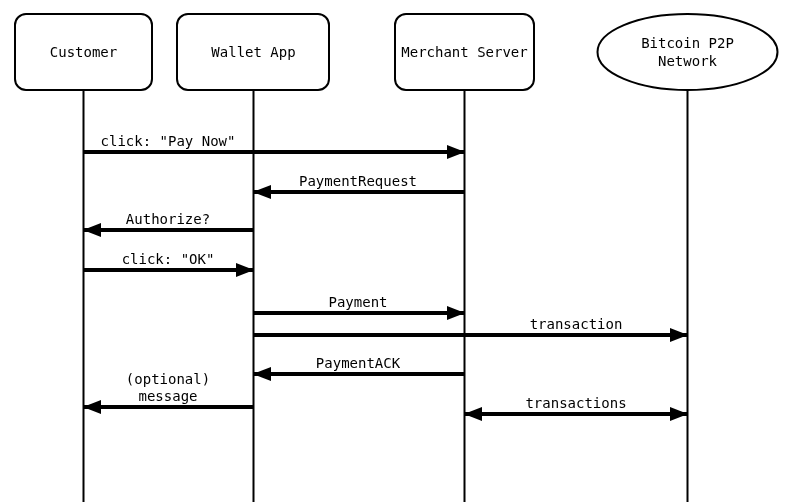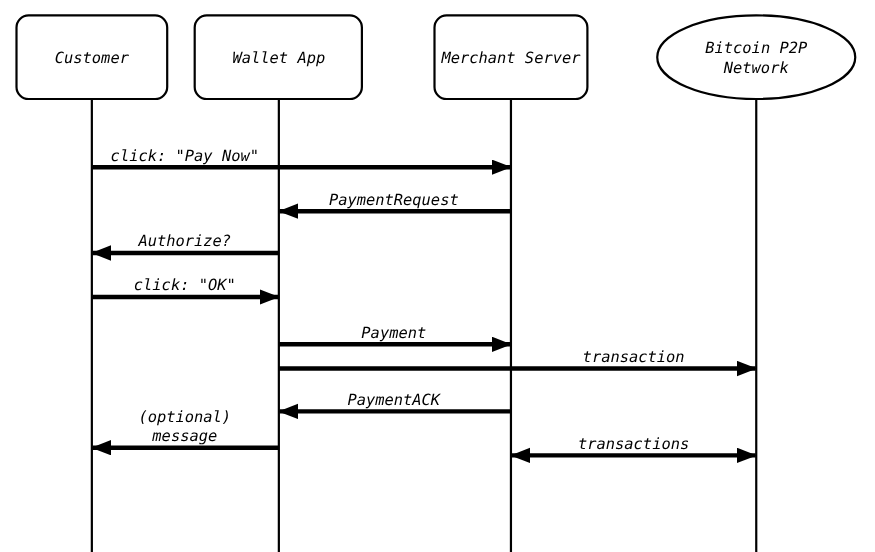--- a/index.html
+++ b/index.html
@@ -8,21 +8,20 @@
     background: #ffffff;
     width: 795px;
     height: 502px;
     overflow: hidden;
   }
   .diagram-wrap {
     position: relative;
     width: 795px;
     height: 502px;
     background: #ffffff;
-    font-style: italic;
   }
   svg text {
     font-family: "DejaVu Sans Mono", "Liberation Mono", monospace;
     font-size: 14px;
     fill: #000000;
   }
   svg .actor-label {
     font-size: 14px;
   }
 </style>

